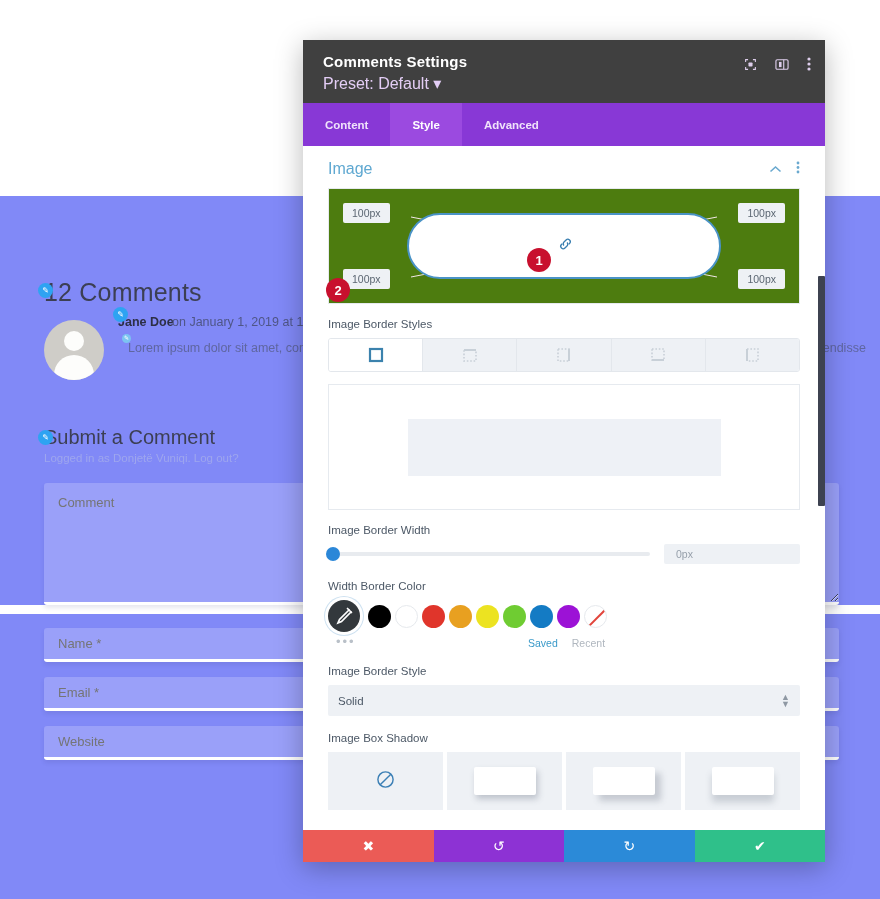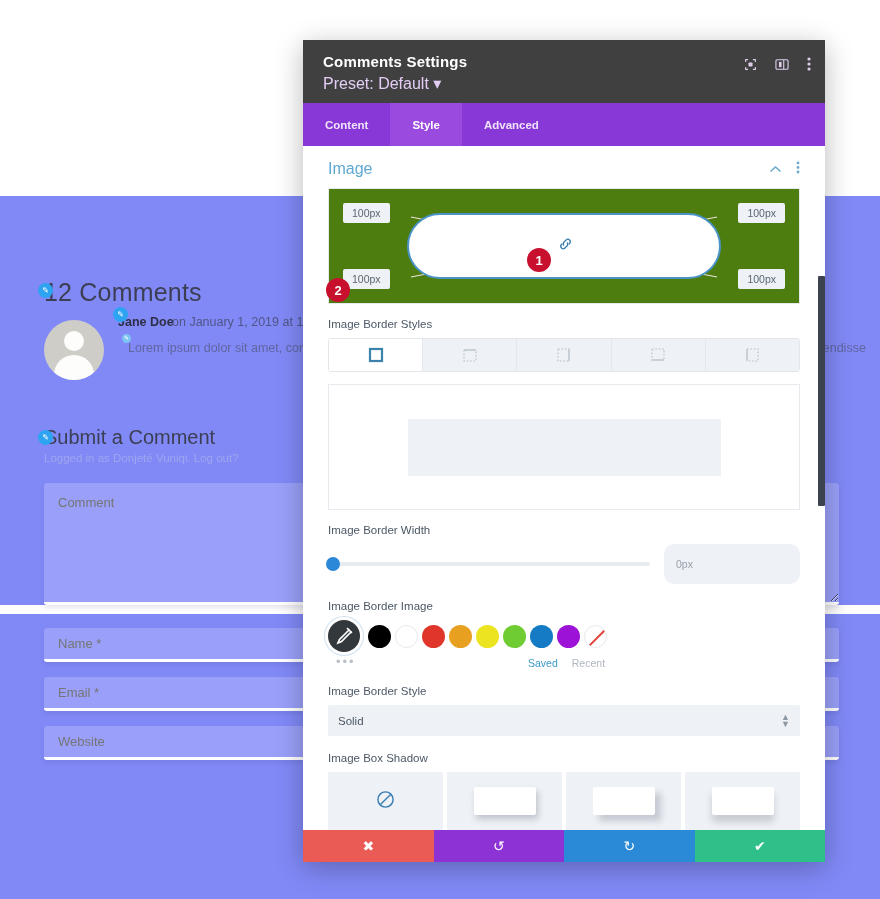--- a/index.html
+++ b/index.html
@@ -127,21 +127,21 @@
     border: 1px solid #e6eaef; height: 126px; margin-top: 12px;
     display: flex; align-items: center; justify-content: center; background: #fff;
   }
   .preview-inner { width: 313px; height: 57px; background: #eef1f6; }
 
   
   .slider-row { display: flex; align-items: center; gap: 14px; margin-top: 4px; }
   .slider-track { flex: 1; height: 4px; background: #e8ebef; border-radius: 3px; position: relative; }
   .slider-knob { position: absolute; left: -2px; top: -5px; width: 14px; height: 14px; border-radius: 50%; background: #2b87d8; }
   .slider-val {
-    width: 136px; height: 40px; background: #eef1f5; border-radius: 10px;
+    width: 136px; height: 20px; background: #eef1f5; border-radius: 2px;
     color: #97a0ab; font-size: 10.5px; display: flex; align-items: center; padding-left: 12px;
   }
 
   
   .swatches { display: flex; align-items: center; gap: 4px; margin-top: 6px; }
   .sw { width: 23px; height: 23px; border-radius: 50%; cursor: pointer; }
   .sw.picker {
     width: 32px; height: 32px; background: #33383c; position: relative;
     box-shadow: 0 0 0 3px #fff, 0 0 0 4px #cfe2f1; margin-right: 4px;
   }
@@ -347,21 +347,21 @@
       </div>
 
       <div class="lbl" style="margin-top:14px;">Image Border Width</div>
       <div class="slider-row">
         <div class="slider-track">
           <div class="slider-knob"></div>
         </div>
         <div class="slider-val">0px</div>
       </div>
 
-      <div class="lbl" style="margin-top:16px;">Image Border Image</div>
+      <div class="lbl" style="margin-top:16px;">Width Border Color</div>
       <div class="swatches">
         <div class="sw picker">
           <svg width="32" height="32" viewBox="0 0 32 32" fill="none" stroke="#ffffff" stroke-width="1.7" stroke-linecap="round">
             <path d="M21 10l-9.5 9.5-1.5 3.5 3.5-1.5L23 12"></path>
             <path d="M19.5 8.5l4 4"></path>
           </svg>
         </div>
         <div class="sw" style="background:#000000"></div>
         <div class="sw white" style="background:#ffffff"></div>
         <div class="sw" style="background:#e0352b"></div>

